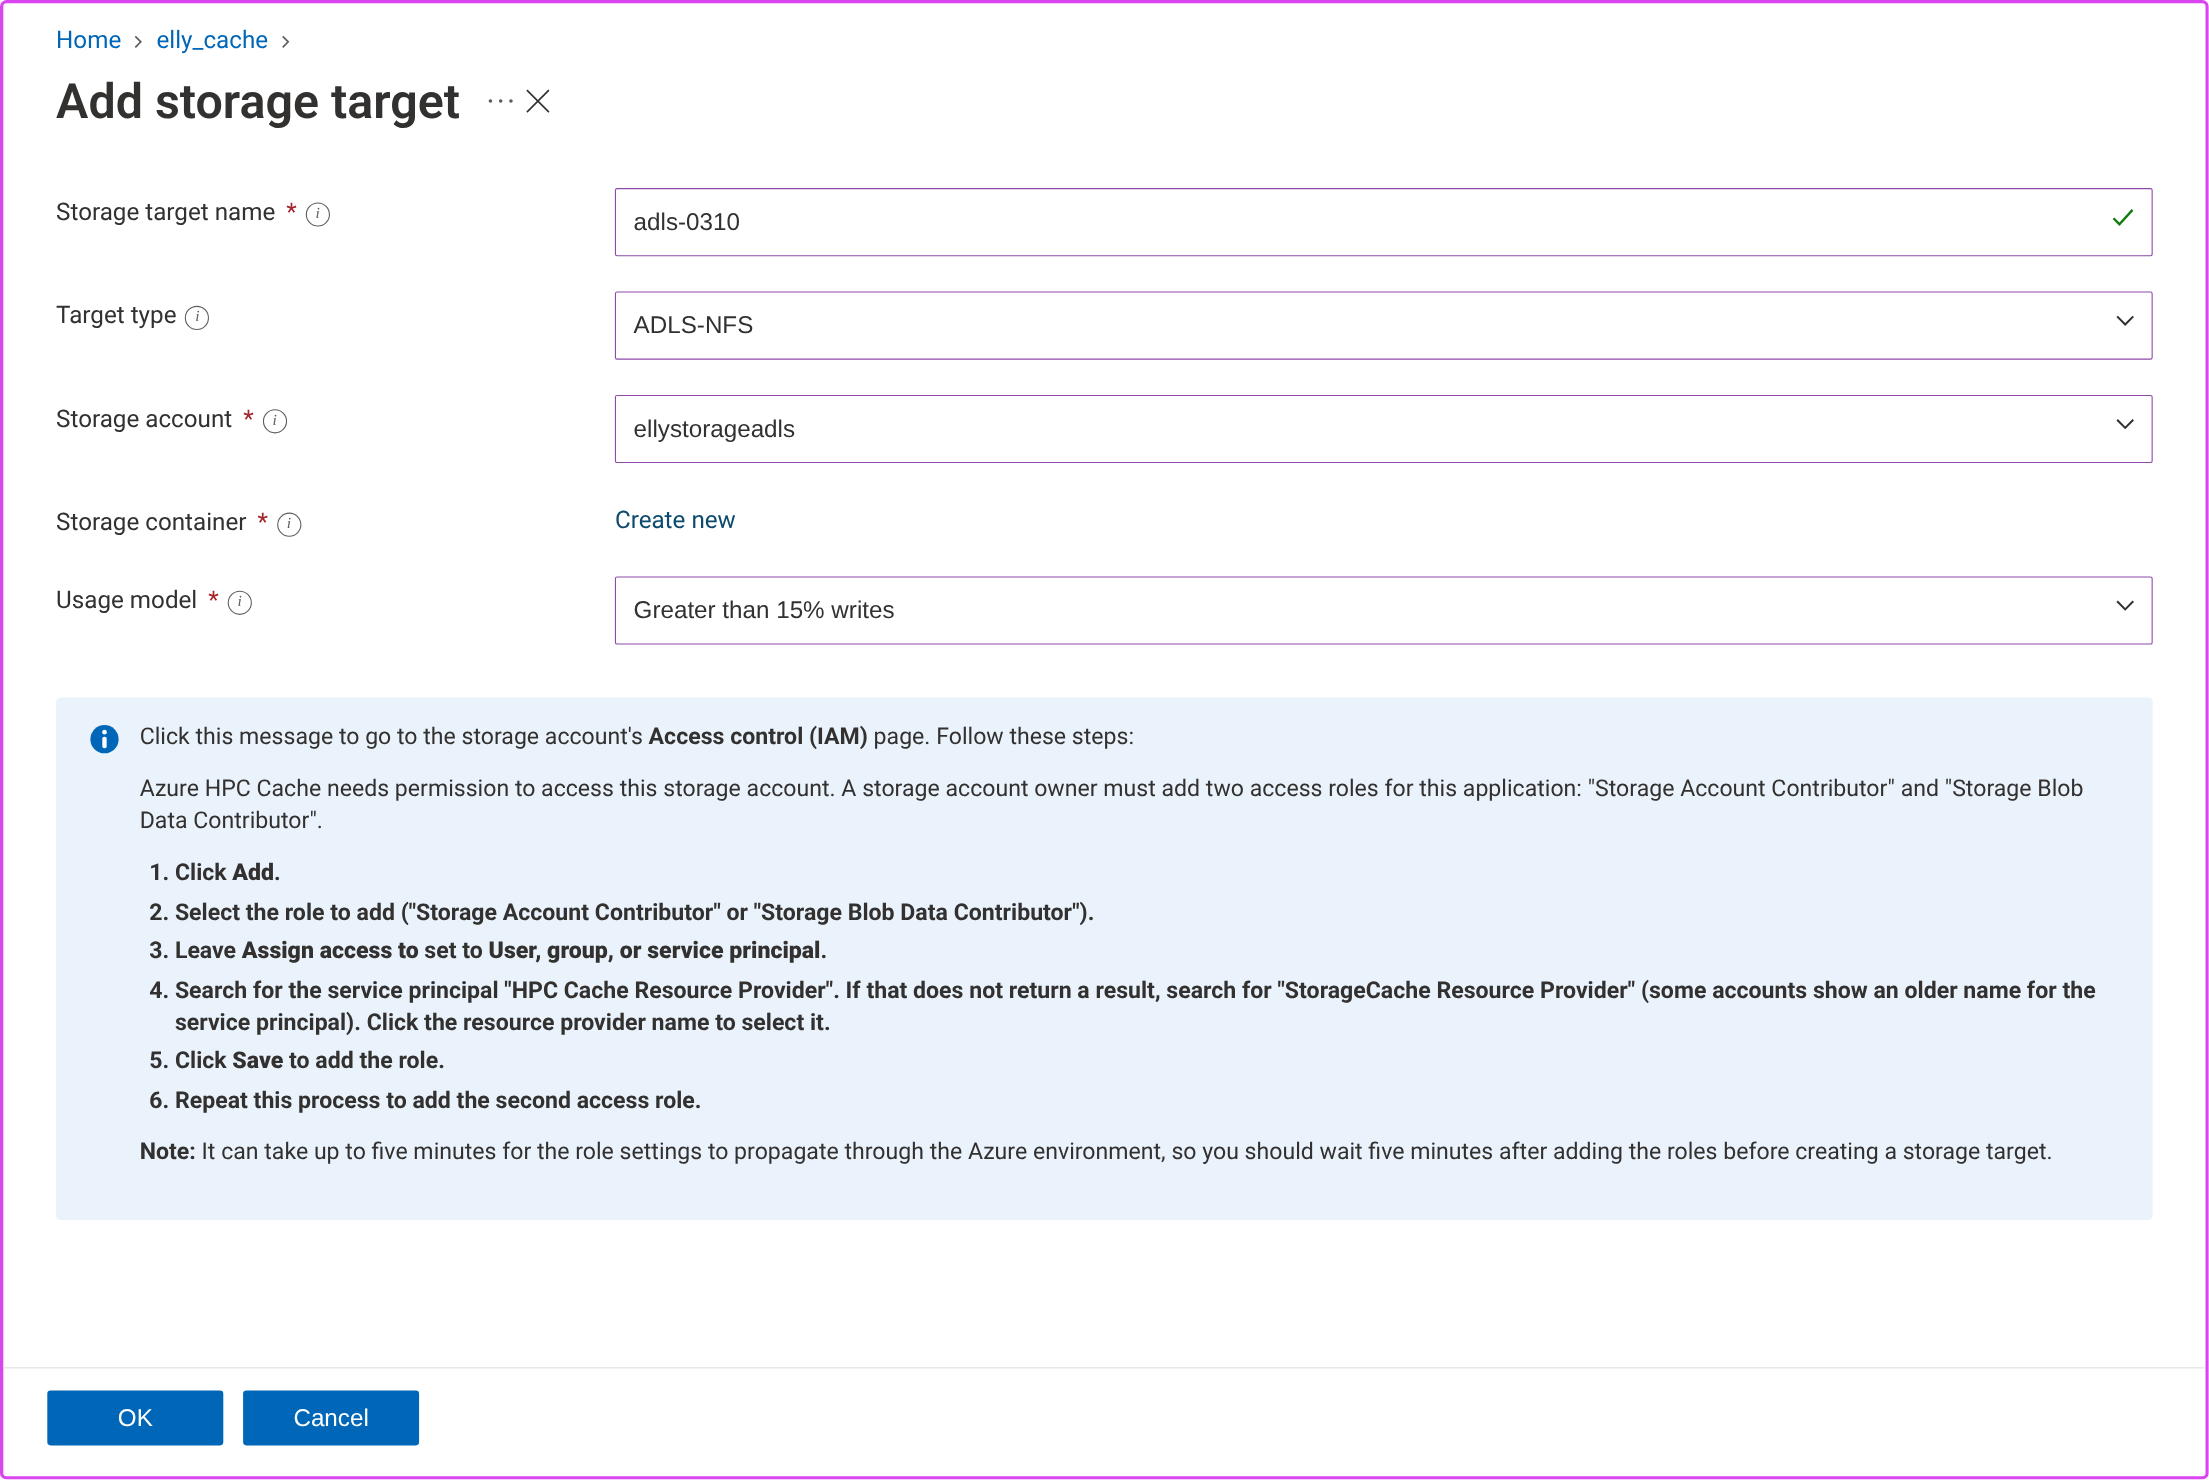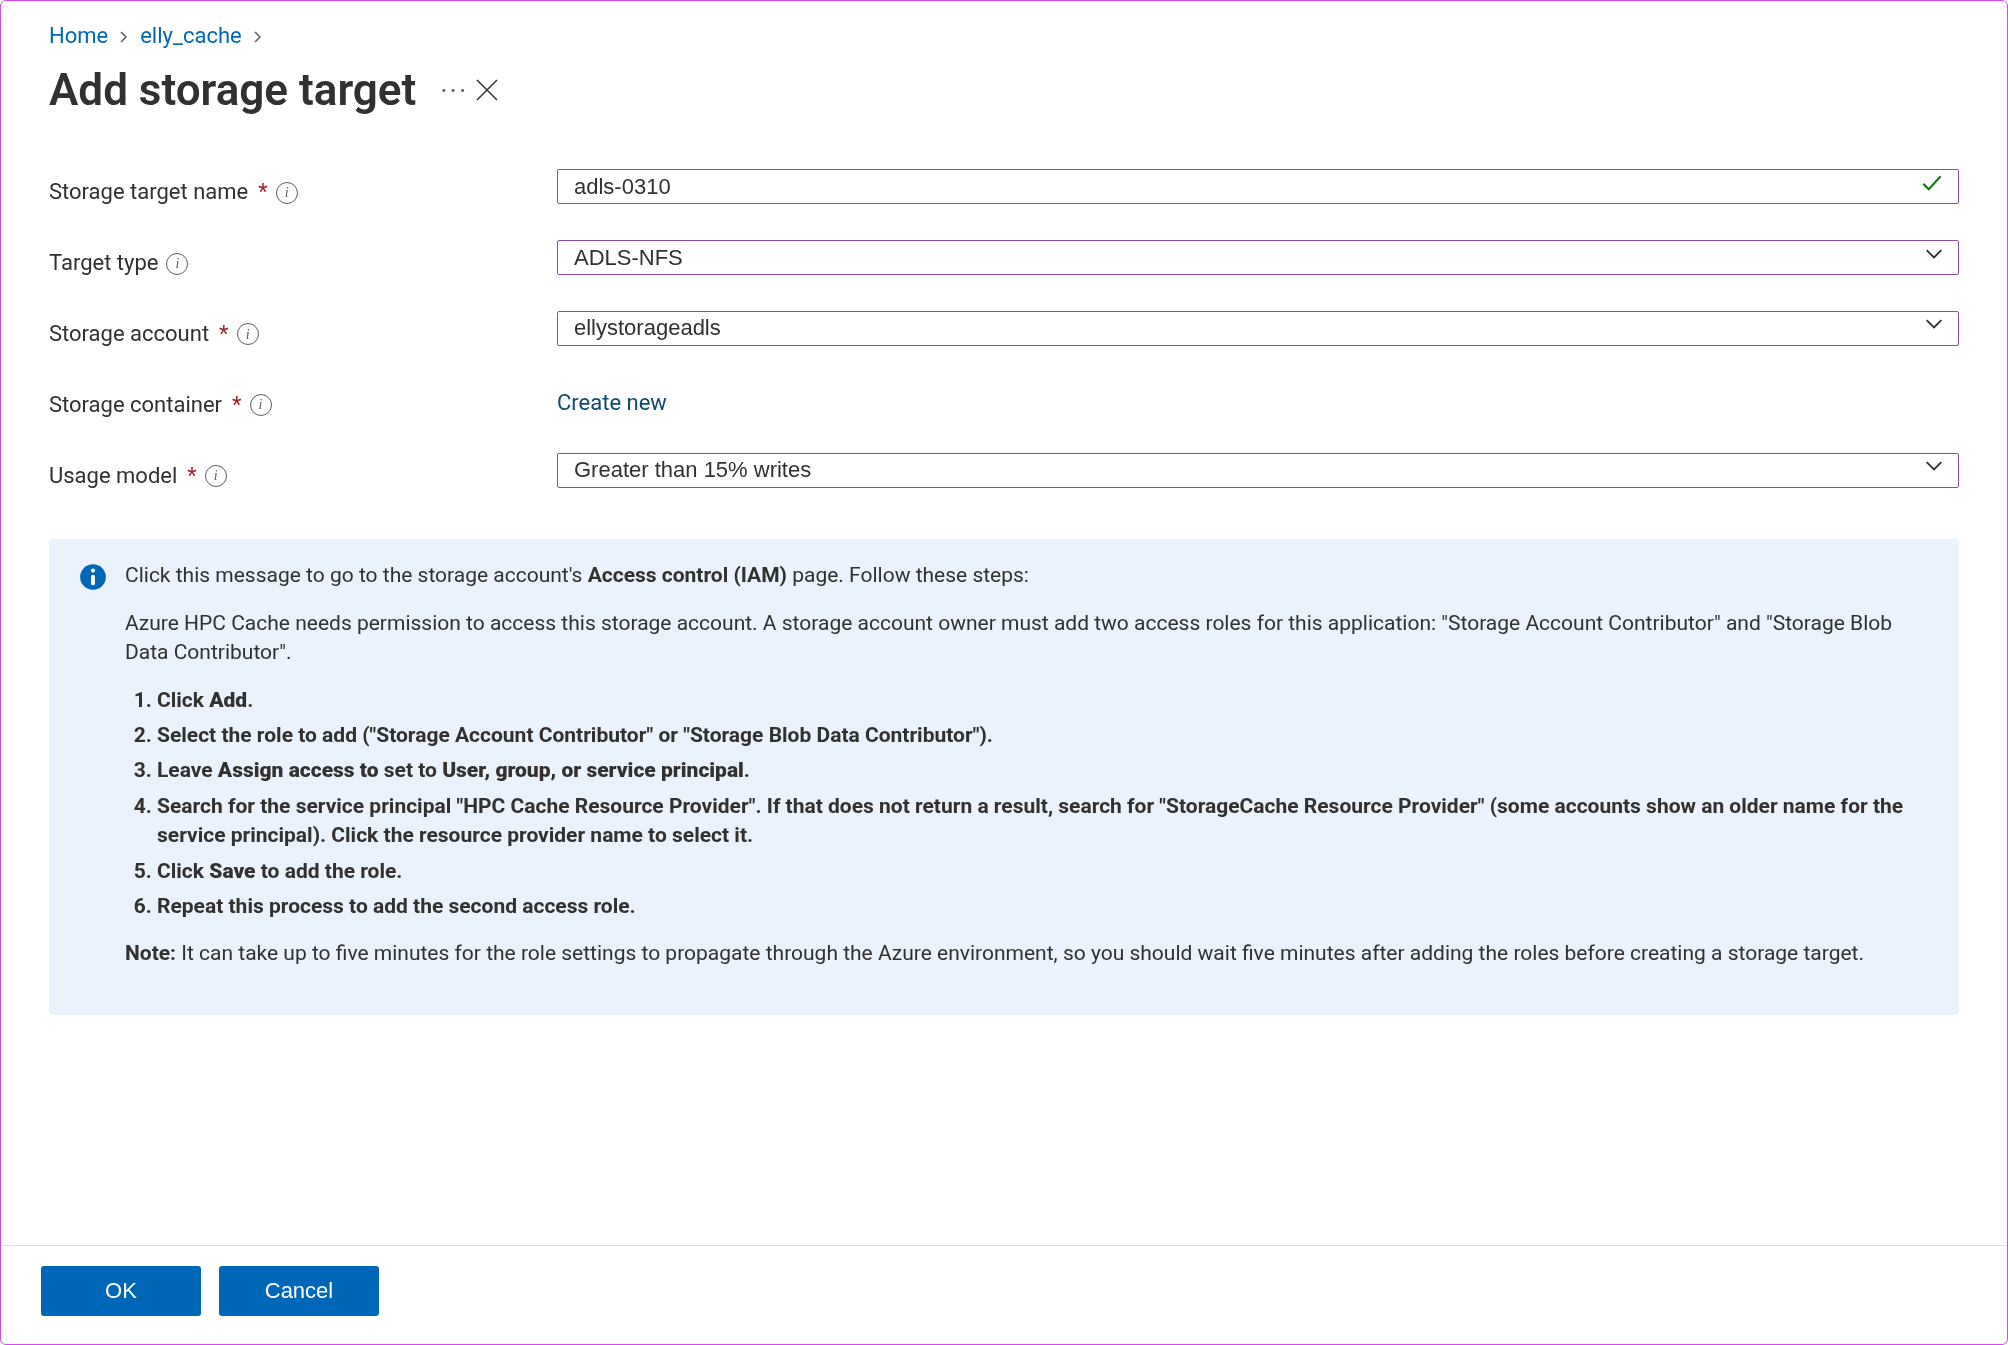--- a/index.html
+++ b/index.html
@@ -8,21 +8,21 @@
     font-family: "Segoe UI", -apple-system, BlinkMacSystemFont, Roboto, sans-serif;
     background: #ffffff;
     color: #323130;
     font-size: 21px;
     line-height: 1.4;
   }
   .page {
     width: 2008px;
     height: 1345px;
     padding: 20px 48px 0 48px;
-    border: 1px solid #d946ef;
+    border: 3px solid #d946ef;
     border-radius: 6px;
     position: relative;
   }
   .breadcrumb {
     display: flex;
     align-items: center;
     gap: 10px;
     font-size: 22px;
     margin-bottom: 8px;
   }
@@ -95,21 +95,21 @@
     font-family: Georgia, serif;
   }
   .form-control {
     flex: 1;
   }
   .input-wrap {
     position: relative;
   }
   .text-input, .select-input {
     width: 100%;
-    height: 35px;
+    height: 62px;
     border: 1px solid #8d4aa8;
     border-radius: 2px;
     padding: 0 50px 0 16px;
     font-size: 22px;
     color: #323130;
     background: #fff;
     outline: none;
   }
   .select-input { cursor: pointer; text-align: left; }
   .focused {

